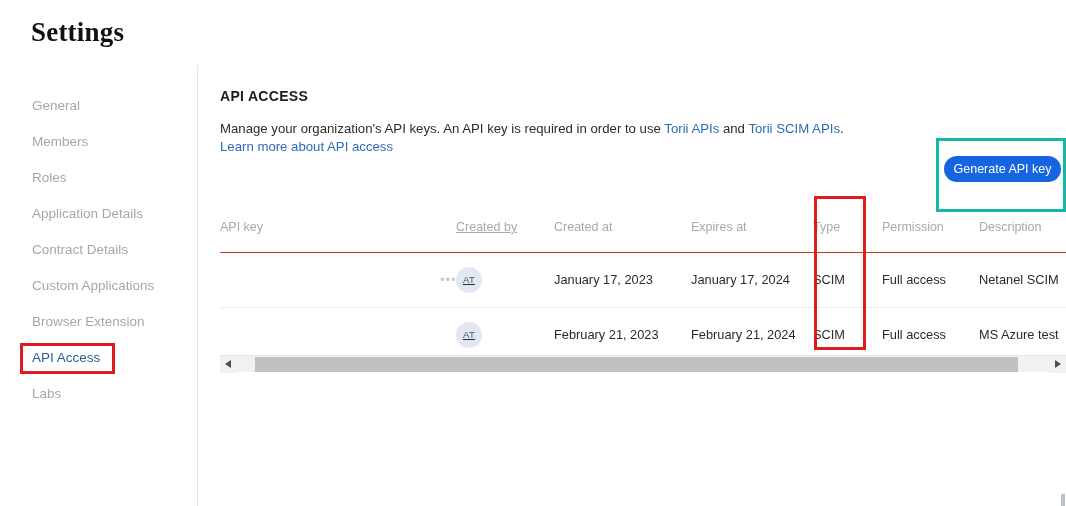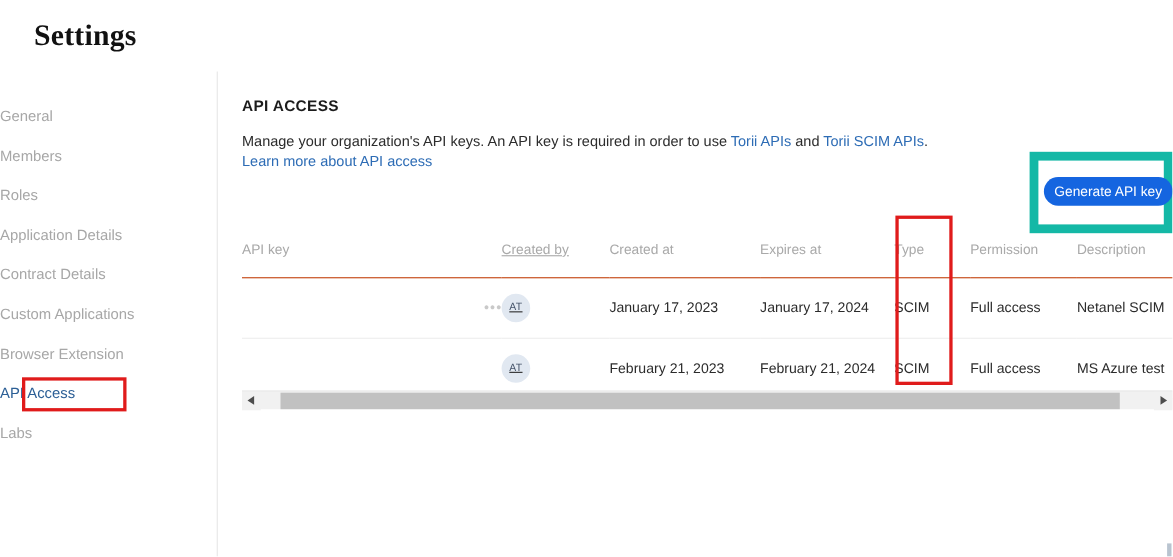--- a/index.html
+++ b/index.html
@@ -28,20 +28,21 @@
     position: absolute;
     left: 0; top: 65px;
     width: 198px; height: 441px;
     border-right: 1px solid #e6e6e6;
     padding-top: 23px;
   }
   .sidebar-item {
     position: relative;
     height: 36px;
     line-height: 36px;
+    padding-left: 32px;
     font-size: 13.5px;
     color: #a7a7a7;
     white-space: nowrap;
     cursor: pointer;
   }
   .sidebar-item.active {
     color: #2c5f96;
   }
   .sidebar-item.boxed::before {
     content: "";
@@ -76,21 +77,21 @@
     color: #2c2c2c;
   }
   .link { color: #2d6cb5; cursor: pointer; }
   .desc-link-block { display:block; }
 
   
   .btn-wrap {
     position: absolute;
     left: 738px; top: 73px;
     width: 130px; height: 74px;
-    border: 8px solid #14b8a6;
+    border: 3px solid #14b8a6;
   }
   .btn-generate {
     position: absolute;
     left: 5px; top: 15px;
     width: 117px; height: 26px;
     background: #1565e0;
     border: none;
     border-radius: 13px;
     color: #ffffff;
     font-size: 12.5px;

